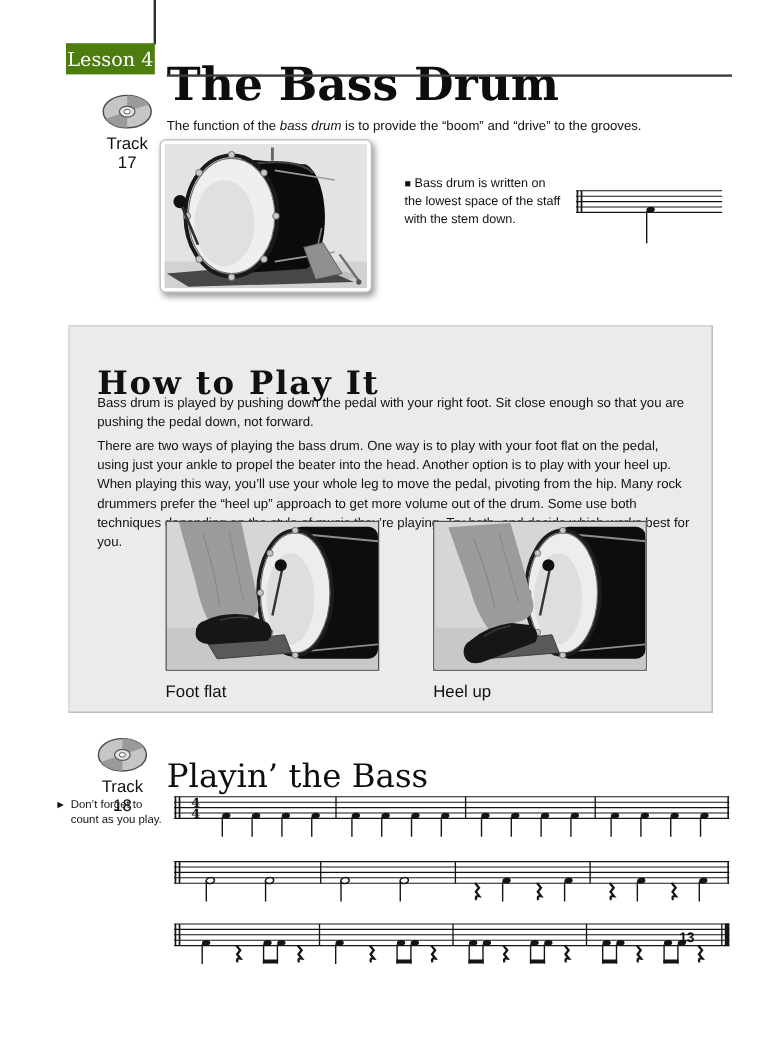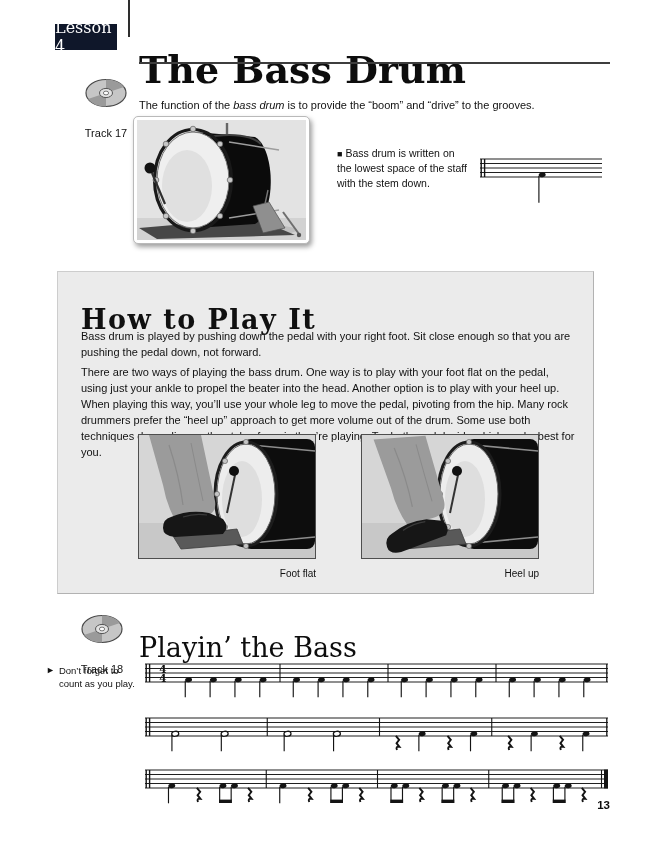--- a/index.html
+++ b/index.html
@@ -1,30 +1,30 @@
 <!DOCTYPE html>
 <html><head>
 <meta charset="utf-8">
 <style>
   html,body{margin:0;padding:0}
   body{width:648px;height:864px;background:#ffffff;position:relative;overflow:hidden;
        font-family:"Liberation Sans",sans-serif;color:#111}
 
   .vline{position:absolute;left:128px;top:0;width:2px;height:37px;background:#2e2e2e}
-  .lesson{position:absolute;left:55px;top:24px;width:62px;height:26px;background:#0f172a;color:#fff;
+  .lesson{position:absolute;left:55px;top:36px;width:74px;height:26px;background:#4d7c0f;color:#fff;
           font-family:"DejaVu Serif",serif;font-size:16px;display:flex;align-items:center;justify-content:center}
   .title{position:absolute;left:139px;top:22px;font-family:"DejaVu Serif",serif;font-weight:bold;
          font-size:38px;color:#0d0d0d;white-space:nowrap}
   .title-rule{position:absolute;left:139px;top:62px;width:471px;height:2px;background:#3d3d3d}
 
   .cd{position:absolute;text-align:center}
   .cd17{left:82px;top:78px;width:48px}
   .cd18{left:78px;top:614px;width:48px}
   .cd svg{display:block;margin:0 auto}
-  .tlabel{font-size:11px;margin-top:17px;color:#111}
+  .tlabel{font-size:14px;margin-top:1px;color:#111}
 
   .intro{position:absolute;left:139px;top:87px;width:474px;font-size:11px;line-height:1.35}
   .bi{font-weight:normal;font-style:italic}
 
   .main-photo{position:absolute;left:133px;top:116px;background:#fff;border:1px solid #b9b9b9;
               border-radius:5px;padding:3px;box-shadow:2px 3px 5px rgba(0,0,0,.38)}
   .main-photo svg{display:block}
 
   .note-block{position:absolute;left:337px;top:146px;width:134px;font-size:10.5px;line-height:1.42}
   .bullet{font-size:9px;margin-right:3px}
@@ -36,35 +36,35 @@
   .htp-title{position:absolute;left:23px;top:10px;font-family:"DejaVu Serif",serif;font-size:27px;
              letter-spacing:1.5px;color:#101010}
   .htp-p{position:absolute;left:23px;width:494px;font-size:11px;line-height:1.45}
   .p1{top:46px}
   .p2{top:82px}
   .photo2{position:absolute;top:162px;width:178px;height:125px;border:1px solid #4e4e4e;
           background:#d6d6d6;box-sizing:border-box}
   .photoA{left:80px}
   .photoB{left:303px}
   .photo2 svg{display:block}
-  .cap{position:absolute;top:296px;width:178px;text-align:right;font-size:10px}
+  .cap{position:absolute;top:296px;width:178px;text-align:left;font-size:14px}
   .capA{left:80px}
   .capB{left:303px}
 
   .playin-title{position:absolute;left:139px;top:610px;font-family:"DejaVu Serif",serif;
                 font-weight:normal;font-size:27px;color:#0d0d0d;white-space:nowrap}
   .side-note{position:absolute;left:46px;top:664px;width:96px;display:flex;gap:4px;
              font-size:9.5px;line-height:1.4}
   .arrow{font-size:9px;line-height:1.5}
 
   .staff{position:absolute;left:145px}
   .s1{top:660px}.s2{top:714px}.s3{top:766px}
   svg text.tsig{font-family:"DejaVu Serif",serif;font-weight:bold;font-size:10.5px;text-anchor:middle;fill:#141414}
 
-  .pagenum{position:absolute;left:566px;top:799px;width:44px;text-align:right;
+  .pagenum{position:absolute;left:566px;top:776px;width:44px;text-align:left;
            font-weight:bold;font-size:11.5px;color:#0d0d0d}
 </style>
 </head>
 <body>
 
 <div class="vline"></div>
 <div class="lesson">Lesson 4</div>
 <h1 class="title">The Bass Drum</h1>
 <div class="title-rule"></div>
 

